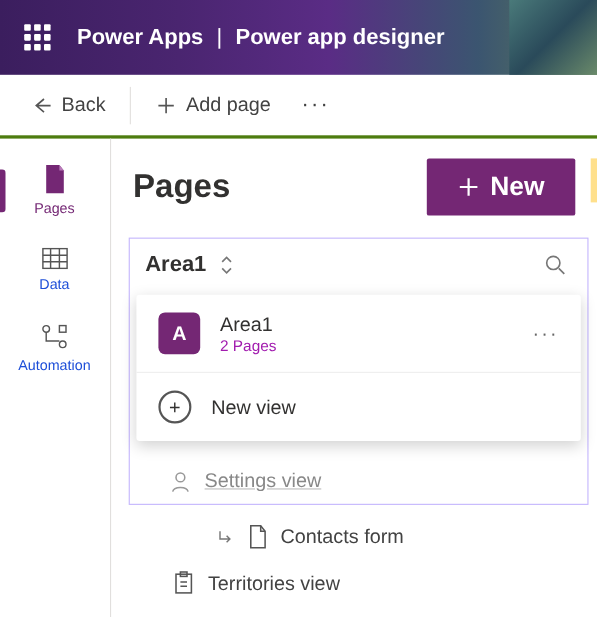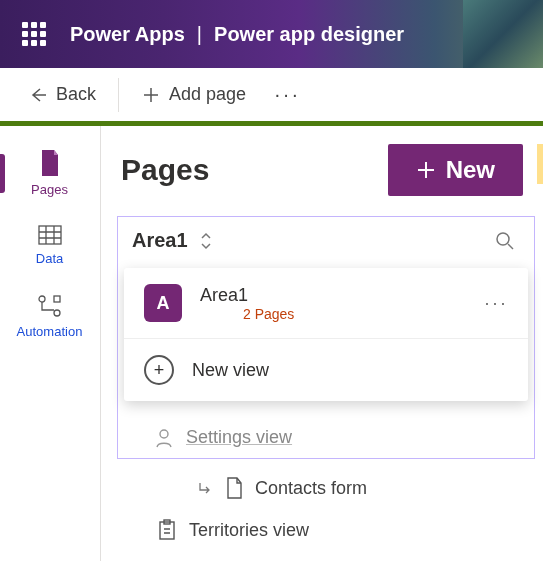--- a/index.html
+++ b/index.html
@@ -7,21 +7,21 @@
 
   
   .header { height: 68px; background: linear-gradient(to right, #3b1e5e 0%, #4a2570 30%, #5a2c85 55%, #3b5570 80%, #5c7a5a 100%); display: flex; align-items: center; padding: 0 16px; color: #fff; position: relative; }
   .header-img { position: absolute; right: 0; top: 0; height: 68px; width: 80px; background: linear-gradient(135deg, #4a7a7a 0%, #2a4a5a 50%, #6a8a6a 100%); }
   .waffle { width: 36px; height: 36px; display: grid; grid-template-columns: repeat(3, 6px); grid-template-rows: repeat(3, 6px); gap: 3px; align-content: center; justify-content: center; margin-right: 18px; }
   .waffle span { background: #fff; border-radius: 1px; }
   .app-title { font-size: 20px; font-weight: 600; white-space: nowrap; }
   .title-sep { margin: 0 12px; font-weight: 300; }
 
   
-  .toolbar { height: 58px; border-bottom: 5px solid #4d7c0f; display: flex; align-items: center; padding: 0 18px; gap: 8px; color: #424242; }
+  .toolbar { height: 58px; border-bottom: 3px solid #4d7c0f; display: flex; align-items: center; padding: 0 18px; gap: 8px; color: #424242; }
   .tool-btn { display: flex; align-items: center; gap: 8px; padding: 6px 10px; font-size: 18px; cursor: pointer; background: none; border: none; color: #424242; }
   .divider { width: 1px; height: 34px; background: #e1dfdd; margin: 0 4px; }
   .more-dots { font-size: 20px; letter-spacing: 2px; padding: 6px 10px; cursor: pointer; }
 
   
   .body { display: flex; height: calc(561px - 68px - 58px); }
   .sidebar { width: 100px; border-right: 1px solid transparent; padding-top: 10px; }
   .nav-item { display: flex; flex-direction: column; align-items: center; gap: 6px; padding: 14px 0; font-size: 13px; color: #1d4ed8; cursor: pointer; position: relative; }
   .nav-item.active { color: #742774; }
   .nav-item.active::before { content: ""; position: absolute; left: 0; top: 18px; bottom: 18px; width: 5px; background: #742774; border-radius: 0 3px 3px 0;}
@@ -37,21 +37,21 @@
 
   .area-header { display: flex; align-items: center; justify-content: space-between; padding: 12px 18px 12px 14px; }
   .area-header-left { display: flex; align-items: center; gap: 10px; font-size: 20px; font-weight: 600; }
 
   .dropdown { background: #fff; box-shadow: 0 4px 14px rgba(0,0,0,0.18); border-radius: 3px; margin: 4px 6px 8px 6px; }
   .dd-item { display: flex; align-items: center; padding: 16px 20px; gap: 18px; border-bottom: 1px solid #eee; }
   .dd-item:last-child { border-bottom: none; }
   .area-badge { width: 38px; height: 38px; background: #742774; color: #fff; border-radius: 6px; display: flex; align-items: center; justify-content: center; font-weight: 600; font-size: 18px; }
   .dd-text { flex: 1; }
   .dd-title { font-size: 18px; }
-  .dd-sub { font-size: 14px; color: #c2410c; margin-left: 43px; }
+  .dd-sub { font-size: 14px; color: #a21caf; }
   .dd-more { font-size: 18px; letter-spacing: 2px; color: #666; cursor: pointer; }
 
   .plus-circle { width: 30px; height: 30px; border: 2px solid #555; border-radius: 50%; display:flex;align-items:center;justify-content:center; font-size: 18px; }
 
   .tree { padding: 8px 0 0 36px; }
   .tree-row { display: flex; align-items: center; gap: 12px; padding: 10px 0; font-size: 18px; color: #424242; }
   .tree-row.sub { padding-left: 40px; }
   .cv-row { color: #888; text-decoration: underline; text-decoration-color: #bbb; }
 
   svg { flex-shrink: 0; }

